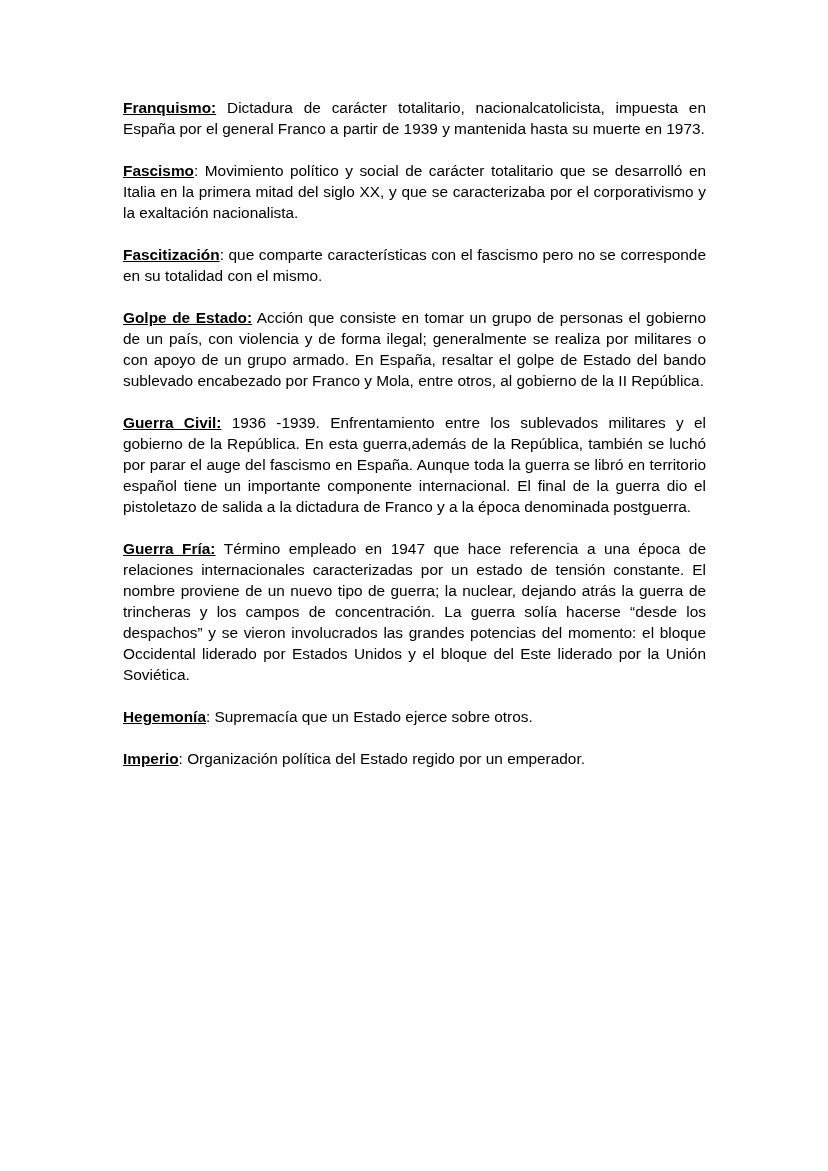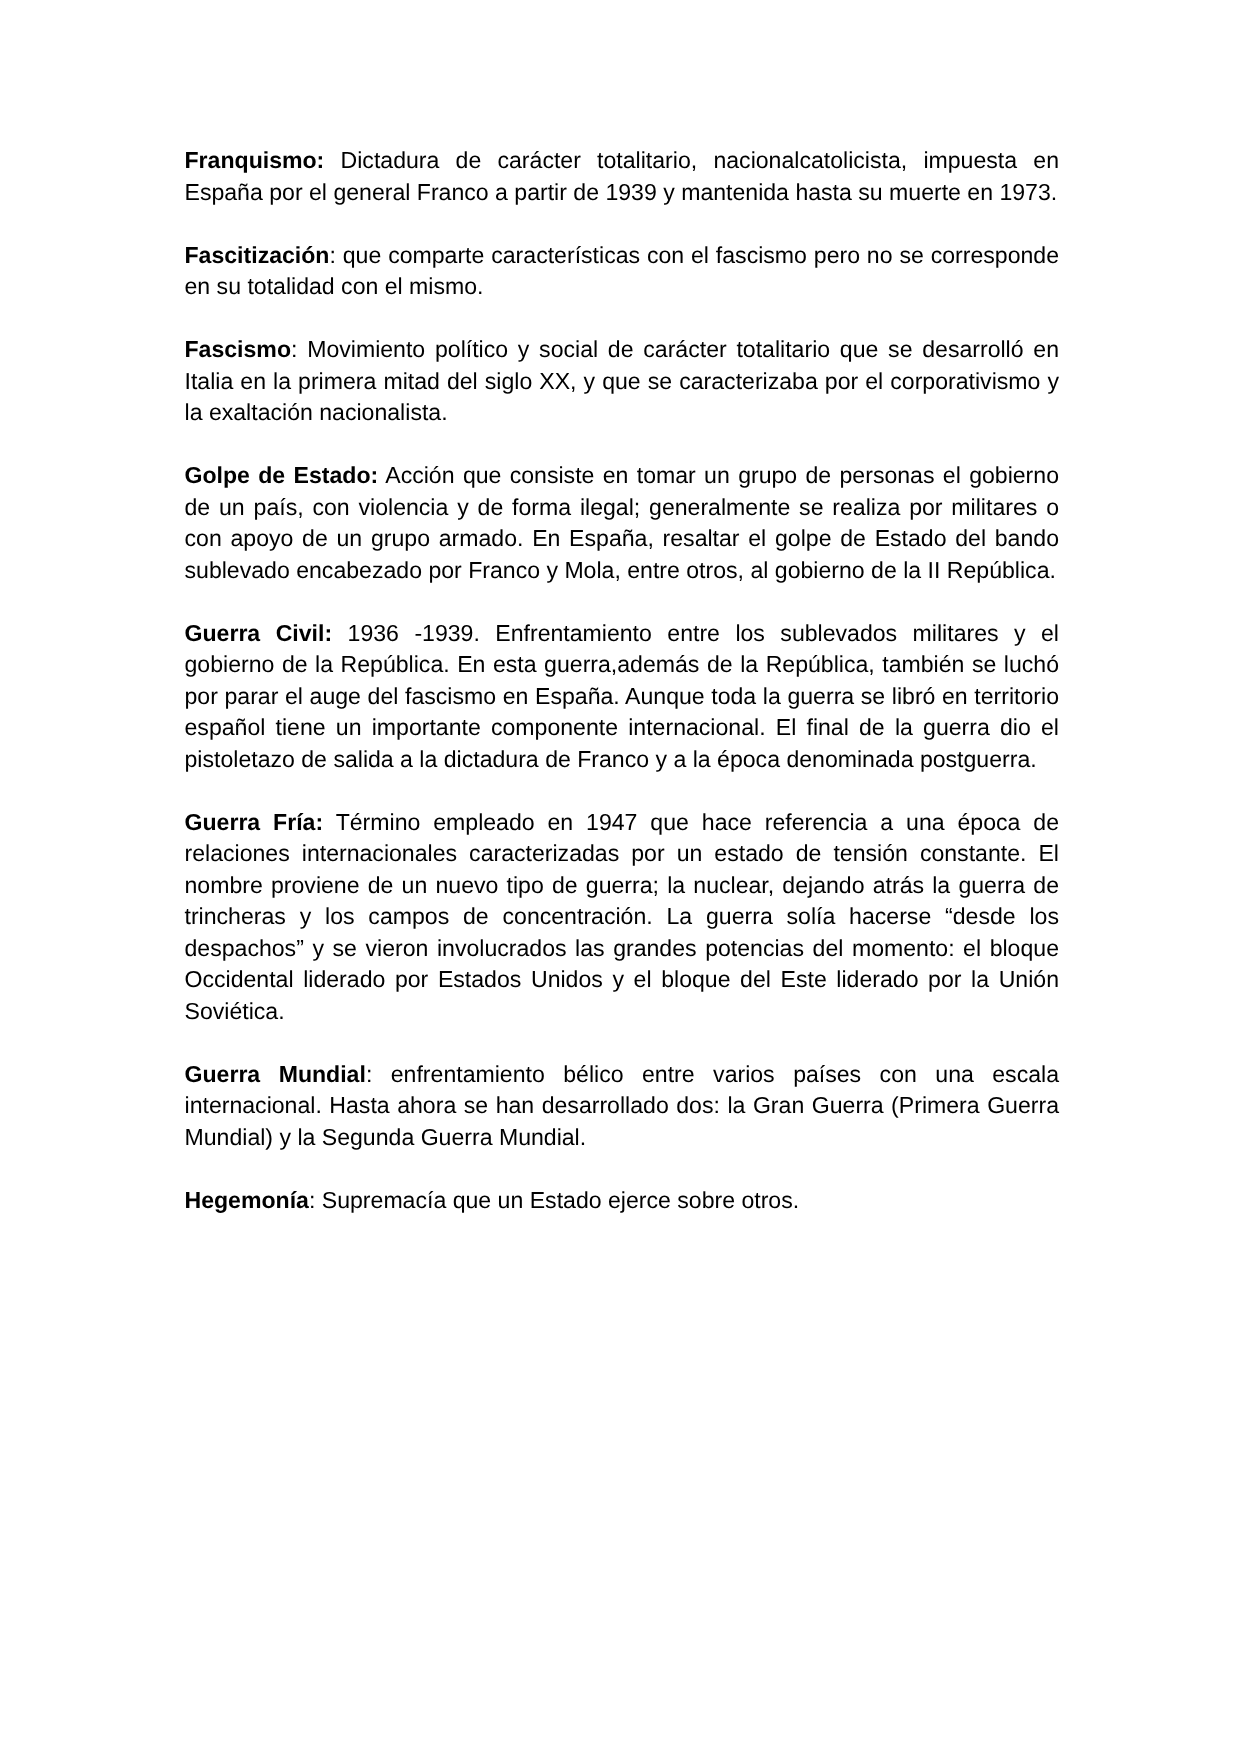--- a/index.html
+++ b/index.html
@@ -26,27 +26,28 @@
   .entry {
     margin: 0 0 21px 0;
     text-align: justify;
     text-align-last: left;
   }
   .entry.extra-gap {
     margin-top: 18px;
   }
   .term {
     font-weight: bold;
+    text-decoration: underline;
   }
 </style>
 </head>
 <body>
 
 <main class="page">
     <p class="entry"><span class="term">Franquismo:</span><span> Dictadura de carácter totalitario, nacionalcatolicista, impuesta en España por el general Franco a partir de 1939 y mantenida hasta su muerte en 1973.</span></p>
+    <p class="entry"><span class="term">Fascismo</span><span>: Movimiento político y social de carácter totalitario que se desarrolló en Italia en la primera mitad del siglo XX, y que se caracterizaba por el corporativismo y la exaltación nacionalista.</span></p>
     <p class="entry"><span class="term">Fascitización</span><span>: que comparte características con el fascismo pero no se corresponde en su totalidad con el mismo.</span></p>
-    <p class="entry"><span class="term">Fascismo</span><span>: Movimiento político y social de carácter totalitario que se desarrolló en Italia en la primera mitad del siglo XX, y que se caracterizaba por el corporativismo y la exaltación nacionalista.</span></p>
     <p class="entry extra-gap"><span class="term">Golpe de Estado:</span><span> Acción que consiste en tomar un grupo de personas el gobierno de un país, con violencia y de forma ilegal; generalmente se realiza por militares o con apoyo de un grupo armado. En España, resaltar el golpe de Estado del bando sublevado encabezado por Franco y Mola, entre otros, al gobierno de la II República.</span></p>
     <p class="entry"><span class="term">Guerra Civil:</span><span> 1936 -1939. Enfrentamiento entre los sublevados militares y el gobierno de la República. En esta guerra,además de la República, también se luchó por parar el auge del fascismo en España. Aunque toda la guerra se libró en territorio español tiene un importante componente internacional. El final de la guerra dio el pistoletazo de salida a la dictadura de Franco y a la época denominada postguerra.</span></p>
     <p class="entry"><span class="term">Guerra Fría:</span><span> Término empleado en 1947 que hace referencia a una época de relaciones internacionales caracterizadas por un estado de tensión constante. El nombre proviene de un nuevo tipo de guerra; la nuclear, dejando atrás la guerra de trincheras y los campos de concentración. La guerra solía hacerse “desde los despachos” y se vieron involucrados las grandes potencias del momento: el bloque Occidental liderado por Estados Unidos y el bloque del Este liderado por la Unión Soviética.</span></p>
-    <p class="entry"><span class="term">Guerra Mundial</span><span>: enfrentamiento bélico entre varios países con una escala internacional. Hasta ahora se han desarrollado dos: la Gran Guerra (Primera Guerra Mundial) y la Segunda Guerra Mundial.</span></p>
     <p class="entry"><span class="term">Hegemonía</span><span>: Supremacía que un Estado ejerce sobre otros.</span></p>
+    <p class="entry"><span class="term">Imperio</span><span>: Organización política del Estado regido por un emperador.</span></p>
   </main>
 
 </body></html>

